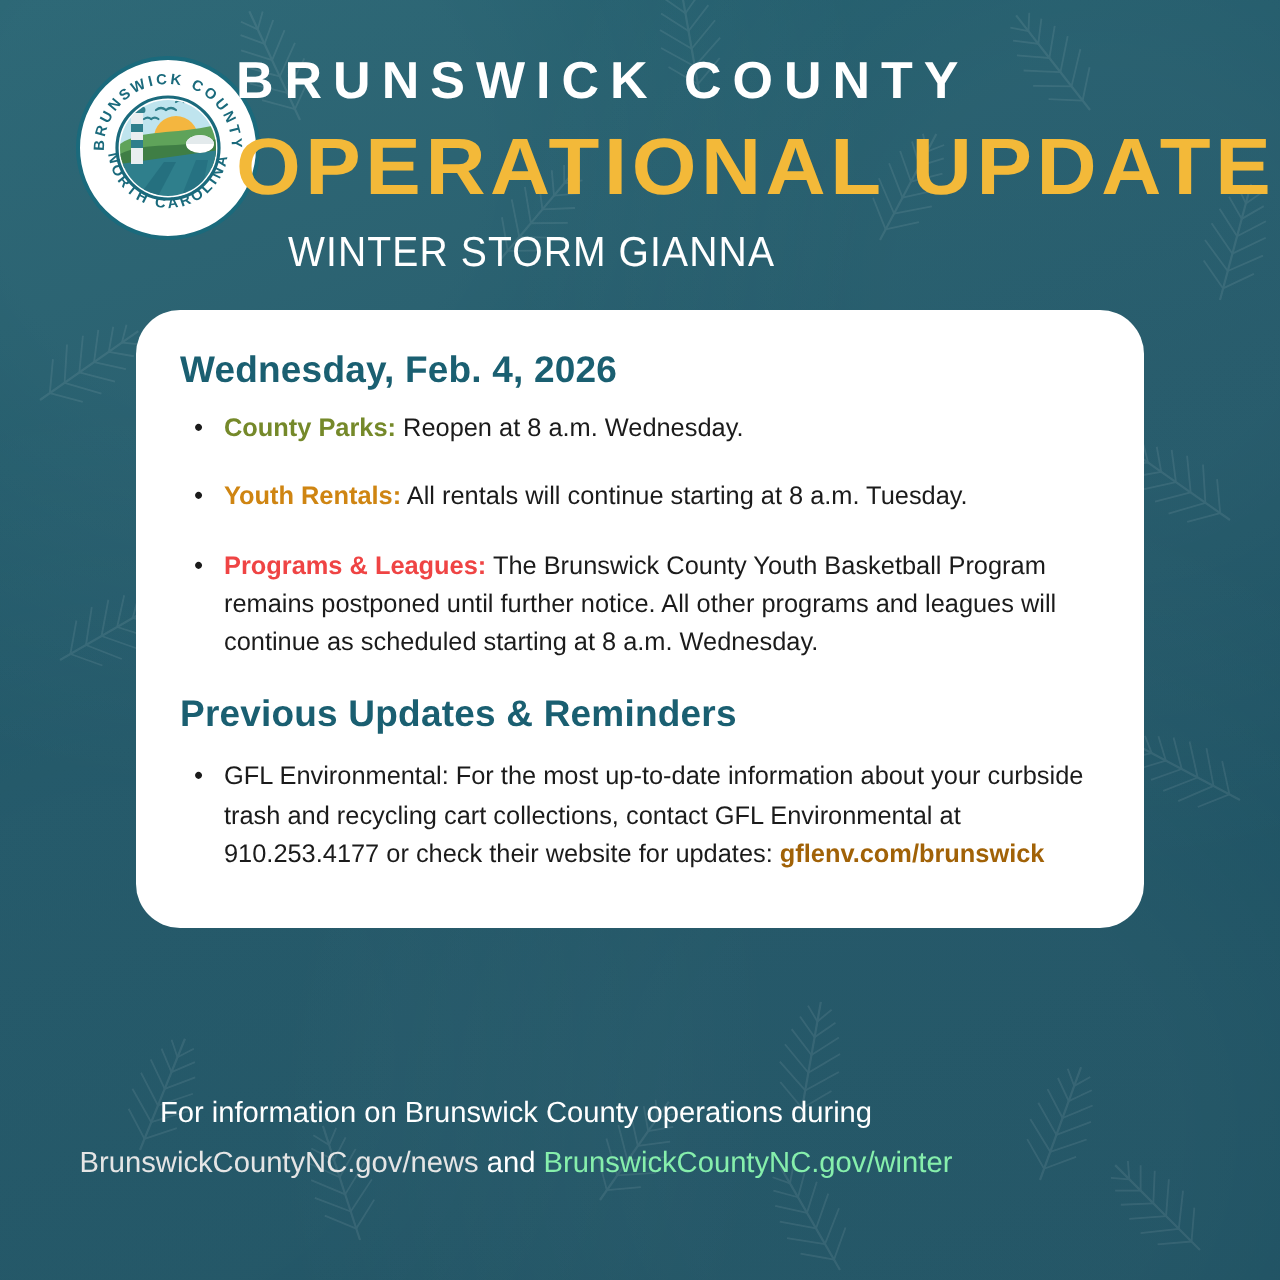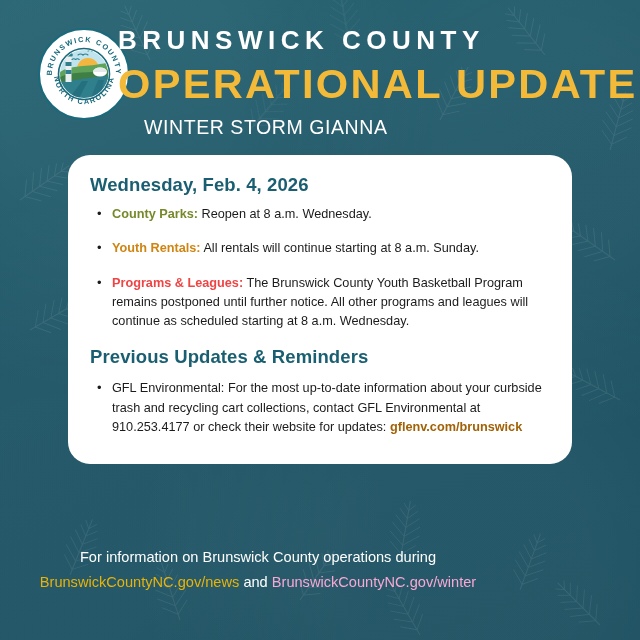--- a/index.html
+++ b/index.html
@@ -78,22 +78,22 @@
   .lbl-teal   { color:#ef4444; }
   .link-orange { color:#a16207; font-weight:bold; }
 
   
   #footer {
     position:absolute; left:0; top:546px; width:516px;
     text-align:center; color:#ffffff;
     font-size:14.6px; line-height:1.62;
   }
   #footer .l3 { margin-top:1px; }
-  .link-cyan { color:#eab308; }
-  .link-gold { color:#f9a8d4; }
+  .link-cyan { color:#e5e5e5; }
+  .link-gold { color:#86efac; }
 </style>
 </head>
 <body>
 
 <div id="bg">
   <svg viewBox="0 0 640 640" xmlns="http://www.w3.org/2000/svg" aria-hidden="true">
     <defs>
       <g id="frond">
         <path d="M0,0 L0,-60" stroke="#ffffff" stroke-width="1.1" fill="none"></path>
         <g stroke="#ffffff" stroke-width="0.9" fill="none">
@@ -193,21 +193,21 @@
 
 <div id="card">
 
   <div class="sec-head">Wednesday, Feb. 4, 2026</div>
 
   <ul>
     <li>
       <span class="lbl lbl-green">County Parks:</span><span> Reopen at 8 a.m. Wednesday.</span>
     </li>
     <li>
-      <span class="lbl lbl-orange">Youth Rentals:</span><span> All rentals will continue starting at 8 a.m. Sunday.</span>
+      <span class="lbl lbl-orange">Youth Rentals:</span><span> All rentals will continue starting at 8 a.m. Tuesday.</span>
     </li>
     <li>
       <span class="lbl lbl-teal">Programs &amp; Leagues:</span><span> The Brunswick County Youth Basketball Program remains postponed until further notice. All other programs and leagues will continue as scheduled starting at 8 a.m. Wednesday.</span>
     </li>
   </ul>
 
   <div class="sec-head" id="head2">Previous Updates &amp; Reminders</div>
 
   <ul style="margin-top:11px;">
     <li>

